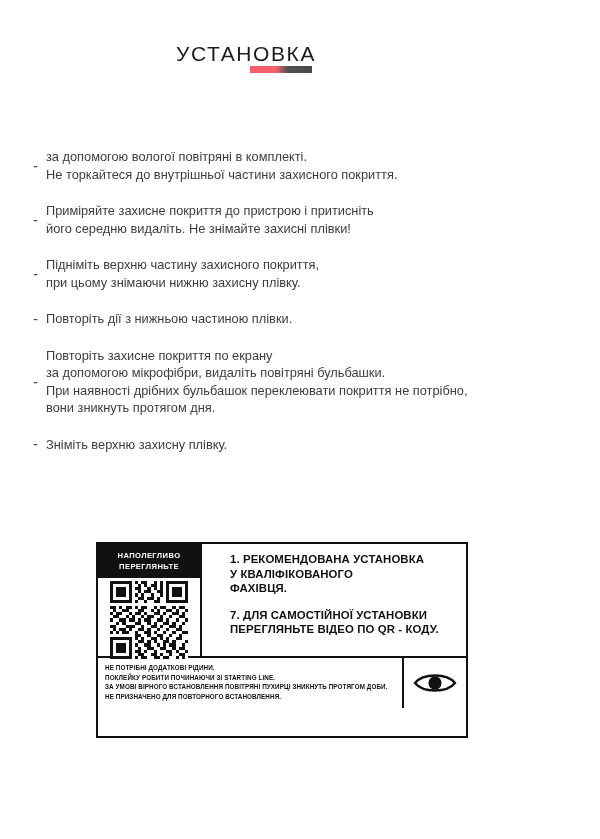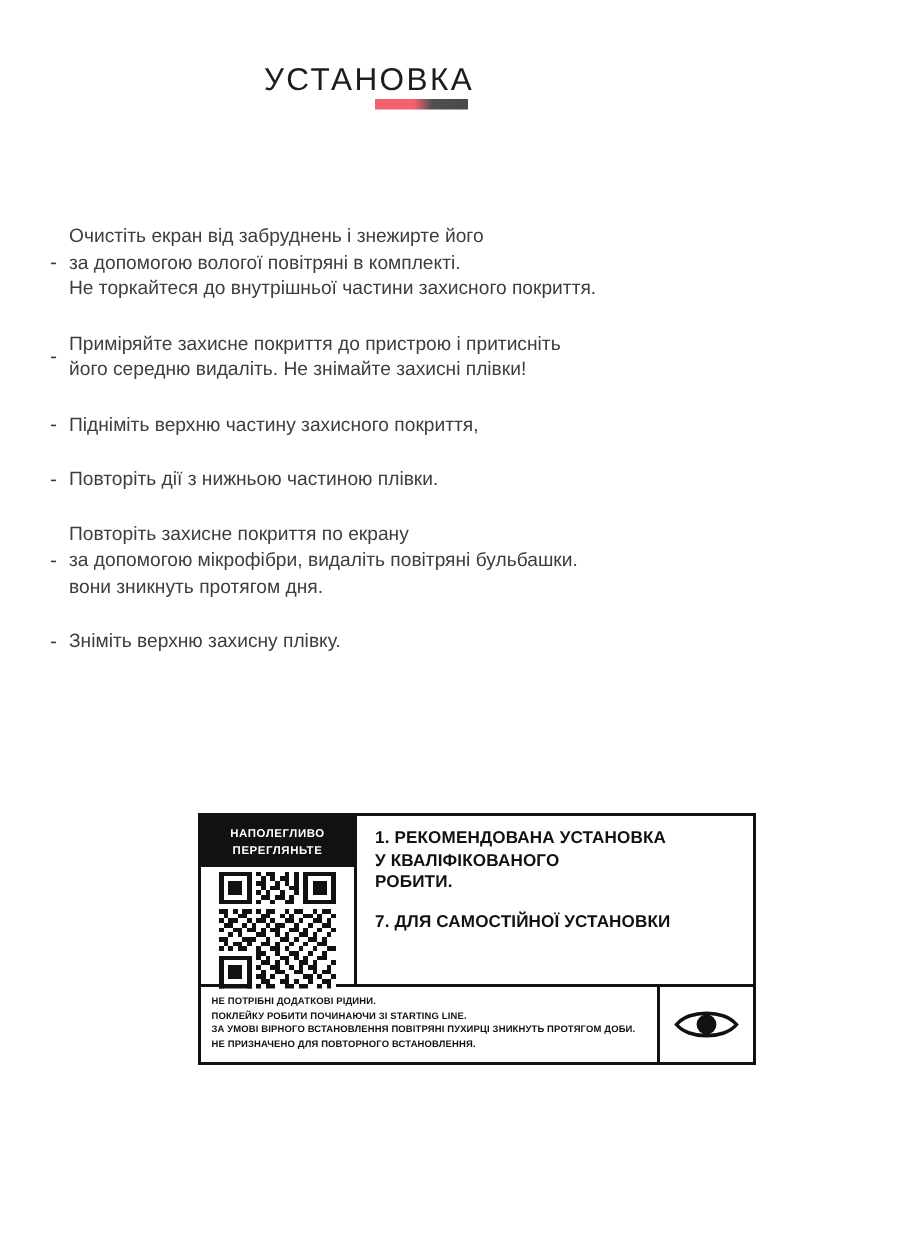--- a/index.html
+++ b/index.html
@@ -65,25 +65,24 @@
     color: #3d3d3d;
   }
   .step-lines div { white-space: nowrap; }
 
   
   .info-box {
     position: absolute;
     left: 96px;
     top: 542px;
     width: 372px;
-    height: 168px;
+    height: 196px;
     border: 2px solid #111111;
     box-sizing: border-box;
     background: #ffffff;
-    margin-left: 36px;
   }
   .info-top {
     display: flex;
     height: 114px;
     border-bottom: 2px solid #111111;
     box-sizing: border-box;
   }
   .info-left {
     width: 104px;
     flex: 0 0 104px;
@@ -106,21 +105,21 @@
     flex: 1;
     display: flex;
     align-items: center;
     justify-content: center;
     padding: 3px 0;
   }
   .qr-wrap svg { display: block; }
 
   .info-right {
     flex: 1;
-    padding: 8px 10px 4px 12px;
+    padding: 8px 10px 4px 28px;
     box-sizing: border-box;
   }
   .info-item {
     font-size: 11.4px;
     font-weight: bold;
     color: #111111;
     line-height: 14.5px;
     letter-spacing: 0.1px;
   }
   .info-item.second { margin-top: 12px; }
@@ -153,49 +152,50 @@
 </head>
 <body>
 
 <h1 class="page-title">УСТАНОВКА</h1>
 <div class="title-rule"></div>
 
 <div class="steps">
     <div class="step">
       <div class="step-dash">-</div>
       <div class="step-lines">
-        <div>Очистіть екран від забруднень і знежирте його</div>
         <div>за допомогою вологої повітряні в комплекті.</div>
         <div>Не торкайтеся до внутрішньої частини захисного покриття.</div>
       </div>
     </div>
     <div class="step">
       <div class="step-dash">-</div>
       <div class="step-lines">
         <div>Приміряйте захисне покриття до пристрою і притисніть</div>
         <div>його середню видаліть. Не знімайте захисні плівки!</div>
       </div>
     </div>
     <div class="step">
       <div class="step-dash">-</div>
       <div class="step-lines">
         <div>Підніміть верхню частину захисного покриття,</div>
+        <div>при цьому знімаючи нижню захисну плівку.</div>
       </div>
     </div>
     <div class="step">
       <div class="step-dash">-</div>
       <div class="step-lines">
         <div>Повторіть дії з нижньою частиною плівки.</div>
       </div>
     </div>
     <div class="step">
       <div class="step-dash">-</div>
       <div class="step-lines">
         <div>Повторіть захисне покриття по екрану</div>
         <div>за допомогою мікрофібри, видаліть повітряні бульбашки.</div>
+        <div>При наявності дрібних бульбашок переклеювати покриття не потрібно,</div>
         <div>вони зникнуть протягом дня.</div>
       </div>
     </div>
     <div class="step">
       <div class="step-dash">-</div>
       <div class="step-lines">
         <div>Зніміть верхню захисну плівку.</div>
       </div>
     </div>
   </div>
@@ -373,24 +373,25 @@
             <rect x="21" y="24" width="1" height="1"></rect>
               <rect x="23" y="24" width="1" height="1"></rect>
           </g>
         </svg>
       </div>
     </div>
     <div class="info-right">
         <div class="info-item">
           <div>1. РЕКОМЕНДОВАНА УСТАНОВКА</div>
           <div>У КВАЛІФІКОВАНОГО</div>
-          <div>РОБИТИ.</div>
+          <div>ФАХІВЦЯ.</div>
         </div>
         <div class="info-item second">
           <div>7. ДЛЯ САМОСТІЙНОЇ УСТАНОВКИ</div>
+          <div>ПЕРЕГЛЯНЬТЕ ВІДЕО ПО QR - КОДУ.</div>
         </div>
       </div>
   </div>
   <div class="info-bottom">
     <div class="fineprint">
         <div>НЕ ПОТРІБНІ ДОДАТКОВІ РІДИНИ.</div>
         <div>ПОКЛЕЙКУ РОБИТИ ПОЧИНАЮЧИ ЗІ STARTING LINE.</div>
         <div>ЗА УМОВІ ВІРНОГО ВСТАНОВЛЕННЯ  ПОВІТРЯНІ ПУХИРЦІ ЗНИКНУТЬ  ПРОТЯГОМ ДОБИ.</div>
         <div>НЕ ПРИЗНАЧЕНО ДЛЯ ПОВТОРНОГО ВСТАНОВЛЕННЯ.</div>
       </div>

